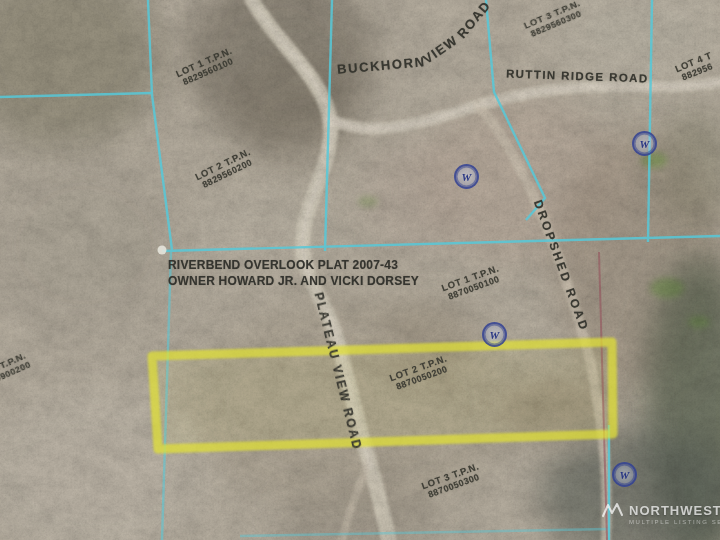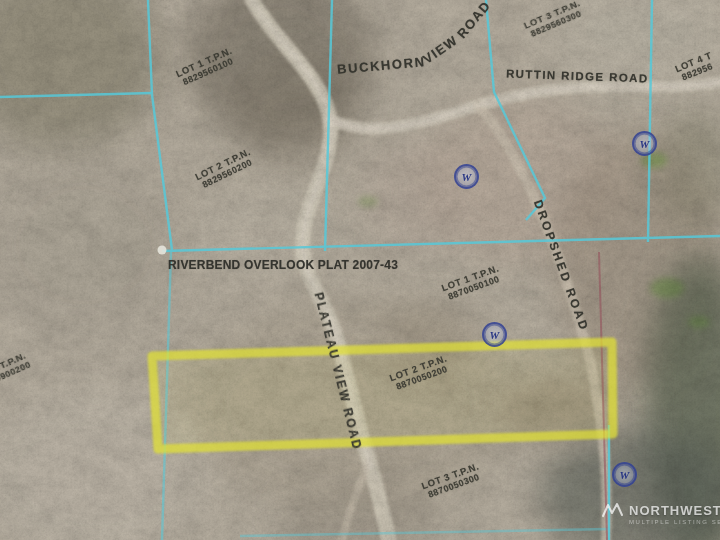--- a/index.html
+++ b/index.html
@@ -180,20 +180,21 @@
   </div>
 
   <div class="roadlabel" style="left:337px;top:58px;font-size:13px;letter-spacing:1.6px;transform:rotate(-5deg);">BUCKHORN</div>
   <div class="roadlabel" style="left:421px;top:42px;font-size:13px;letter-spacing:1.4px;transform:rotate(-35deg);">VIEW</div>
   <div class="roadlabel" style="left:452px;top:12px;font-size:13px;letter-spacing:1.4px;transform:rotate(-50deg);">ROAD</div>
   <div class="roadlabel" style="left:506px;top:70px;font-size:11.5px;letter-spacing:1.4px;transform:rotate(2deg);">RUTTIN RIDGE ROAD</div>
   <div class="roadlabel" style="left:544px;top:198px;font-size:12px;letter-spacing:2.5px;transform:rotate(70deg);transform-origin:0 0;">DROPSHED ROAD</div>
   <div class="roadlabel" style="left:325px;top:291px;font-size:12px;letter-spacing:2px;transform:rotate(76deg);transform-origin:0 0;">PLATEAU VIEW ROAD</div>
 
   <div class="plattext" style="top:258px;">RIVERBEND OVERLOOK PLAT 2007-43</div>
+  <div class="plattext" style="top:274px;">OWNER HOWARD JR. AND VICKI DORSEY</div>
 
   <div class="well" style="left:454px;top:164px;">
     <span>W</span>
   </div>
   <div class="well" style="left:632px;top:131px;">
     <span>W</span>
   </div>
   <div class="well" style="left:482px;top:322px;">
     <span>W</span>
   </div>

